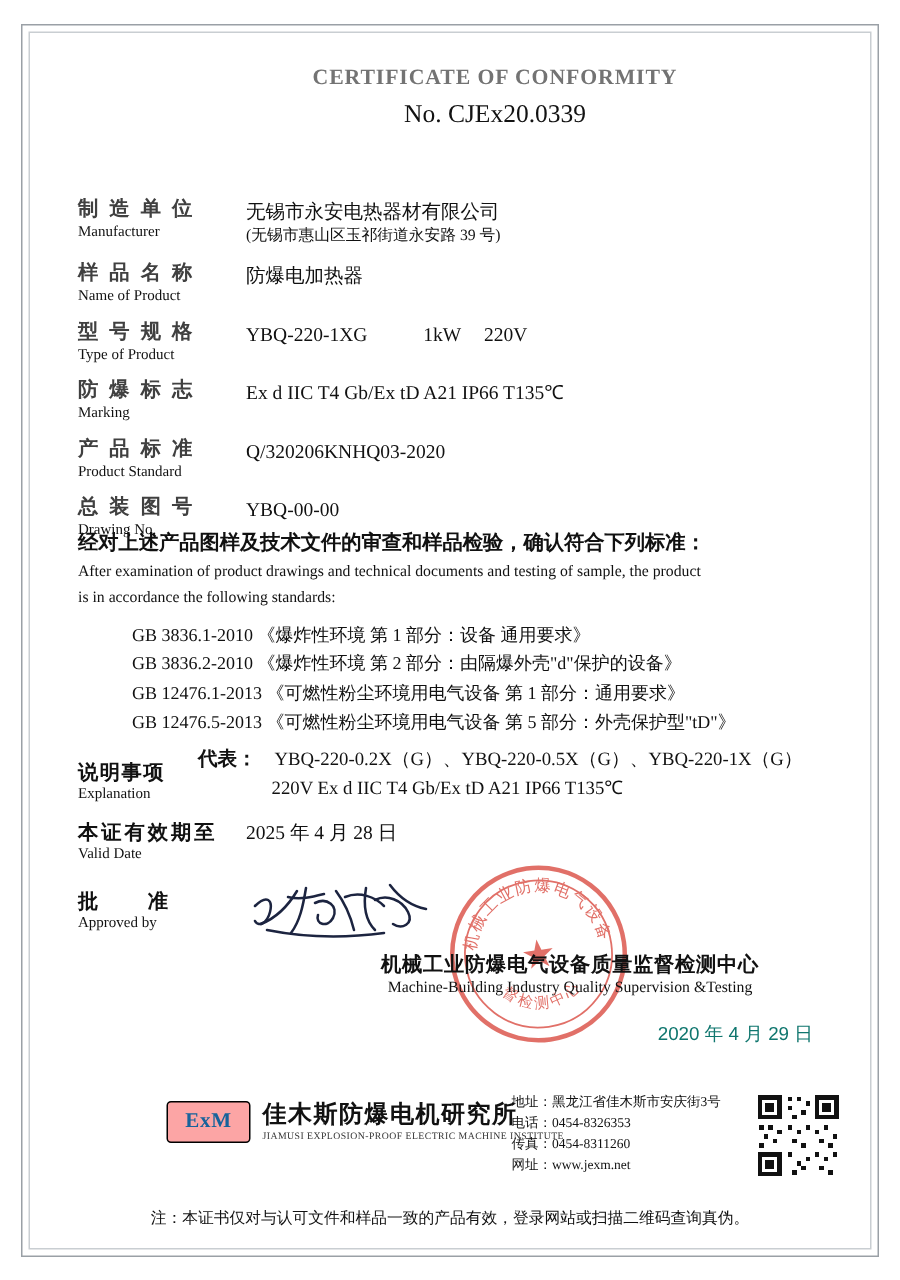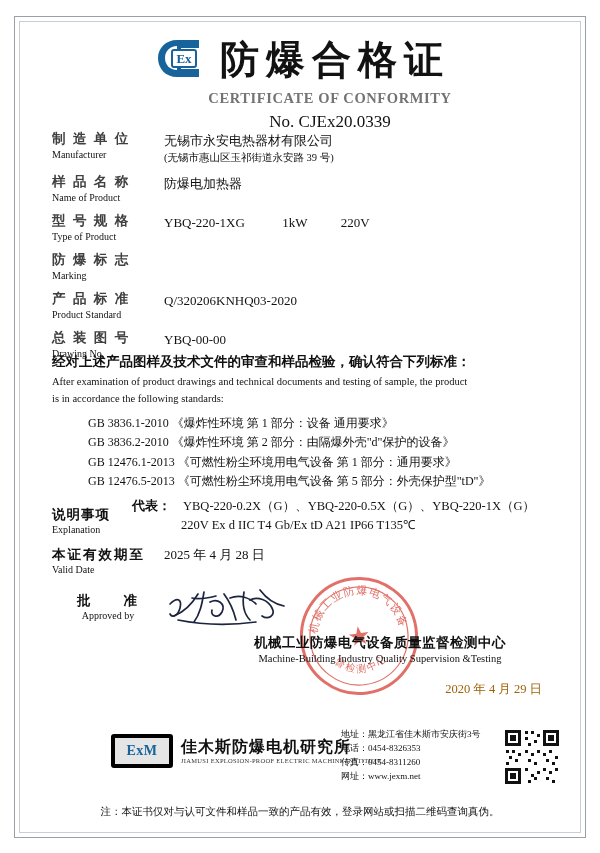--- a/index.html
+++ b/index.html
@@ -129,21 +129,21 @@
     font-family: "Liberation Serif", serif;
     font-size: 10.5px;
     color: #111;
     display: block;
     line-height: 1.5;
   }
   .fval .tw {
     display: inline-block;
   }
   .gap-1 { margin-left: 34px; }
-  .gap-2 { margin-left: 30px; text-align: center; }
+  .gap-2 { margin-left: 12px; text-align: center; }
 
   
   .stmt {
     position: absolute;
     left: 52px;
     top: 352px;
     width: 500px;
   }
   .stmt .cn {
     font-family: "Liberation Serif", serif;
@@ -226,21 +226,20 @@
     display: flex;
     align-items: flex-start;
   }
   .approve {
     position: absolute;
     left: 52px;
     top: 592px;
     width: 500px;
     display: flex;
     align-items: flex-start;
-    text-align: center;
   }
   .lab2 { width: 112px; flex: 0 0 112px; }
   .lab2 .cn {
     font-family: "Liberation Serif", serif;
     font-size: 13.5px;
     font-weight: bold;
     letter-spacing: 2px;
     display: block;
     color: #111;
   }
@@ -308,23 +307,23 @@
     letter-spacing: 0.5px;
     text-align: center;
   }
   .auth .en1, .auth .en2 {
     font-family: "Liberation Serif", serif;
     font-size: 10.5px;
     color: #111;
     line-height: 1.4;
   }
   .auth .issue {
-    font-family: Liberation Serif, serif;
+    font-family: Liberation Sans, sans-serif;
     font-size: 12.5px;
-    color: #a16207;
+    color: #0f766e;
     margin-top: 14px;
     text-align: right;
     padding-right: 18px;
   }
 
   
   .foot {
     position: absolute;
     left: 33px;
     top: 722px;
@@ -335,25 +334,25 @@
     position: absolute;
     left: 78px;
     top: 12px;
     display: flex;
     align-items: center;
     gap: 8px;
   }
   .exm-badge {
     width: 54px;
     height: 26px;
-    border: 4px solid #000000;
+    border: 1px solid #000000;
     border-radius: 3px;
     position: relative;
     flex: 0 0 auto;
-    background: #e5e5e5;
+    background: #fca5a5;
   }
   .exm-badge span {
     position: absolute;
     left: 0; right: 0; top: 50%;
     transform: translateY(-50%);
     text-align: center;
     font-family: "Liberation Serif", serif;
     font-weight: bold;
     font-size: 14px;
     color: #17639b;
@@ -414,32 +413,20 @@
 </style>
 </head>
 <body>
 
 <div id="page">
 
   <div class="frame"></div>
   <div class="frame-inner"></div>
 
   <div class="hdr">
-    <div class="hdr-row">
-      <div class="logo-ex">
-        <svg width="56" height="46" viewBox="0 0 56 46">
-          <path d="M4 6 H52 V40 H4 Z" fill="#ffffff"></path>
-          <path d="M27 4 C16 4 8 12 8 22 C8 33 16 41 27 41 L27 34 C20 34 15 29 15 22 C15 15 20 10 27 10 Z" fill="#17639b"></path>
-          <path d="M27 4 H49 V12 H31 V19 H46 V26 H31 V33 H49 V41 H27 Z" fill="#17639b"></path>
-          <rect x="22" y="14" width="24" height="17" rx="2" fill="#ffffff" stroke="#17639b" stroke-width="2"></rect>
-          <text x="34" y="27" text-anchor="middle" font-family="Liberation Serif, serif" font-size="13" font-weight="bold" fill="#17639b">Ex</text>
-        </svg>
-      </div>
-      <div class="title-cn">防爆合格证</div>
-    </div>
     <div class="title-en">CERTIFICATE OF CONFORMITY</div>
     <div class="title-no">No. CJEx20.0339</div>
   </div>
 
   <div class="fields">
 
     <div class="frow">
       <div class="flabel">
         <span class="cn">制 造 单 位</span>
         <span class="en">Manufacturer</span>
@@ -471,20 +458,23 @@
           <span class="tw gap-1">1kW</span>
           <span class="tw gap-2">220V</span>
         </span>
       </div>
     </div>
 
     <div class="frow">
       <div class="flabel">
         <span class="cn">防 爆 标 志</span>
         <span class="en">Marking</span>
+      </div>
+      <div class="fval">
+        <span class="v1">Ex d IIC T4 Gb/Ex tD A21 IP66 T135℃</span>
       </div>
     </div>
 
     <div class="frow">
       <div class="flabel">
         <span class="cn">产 品 标 准</span>
         <span class="en">Product Standard</span>
       </div>
       <div class="fval">
         <span class="v1">Q/320206KNHQ03-2020</span>

